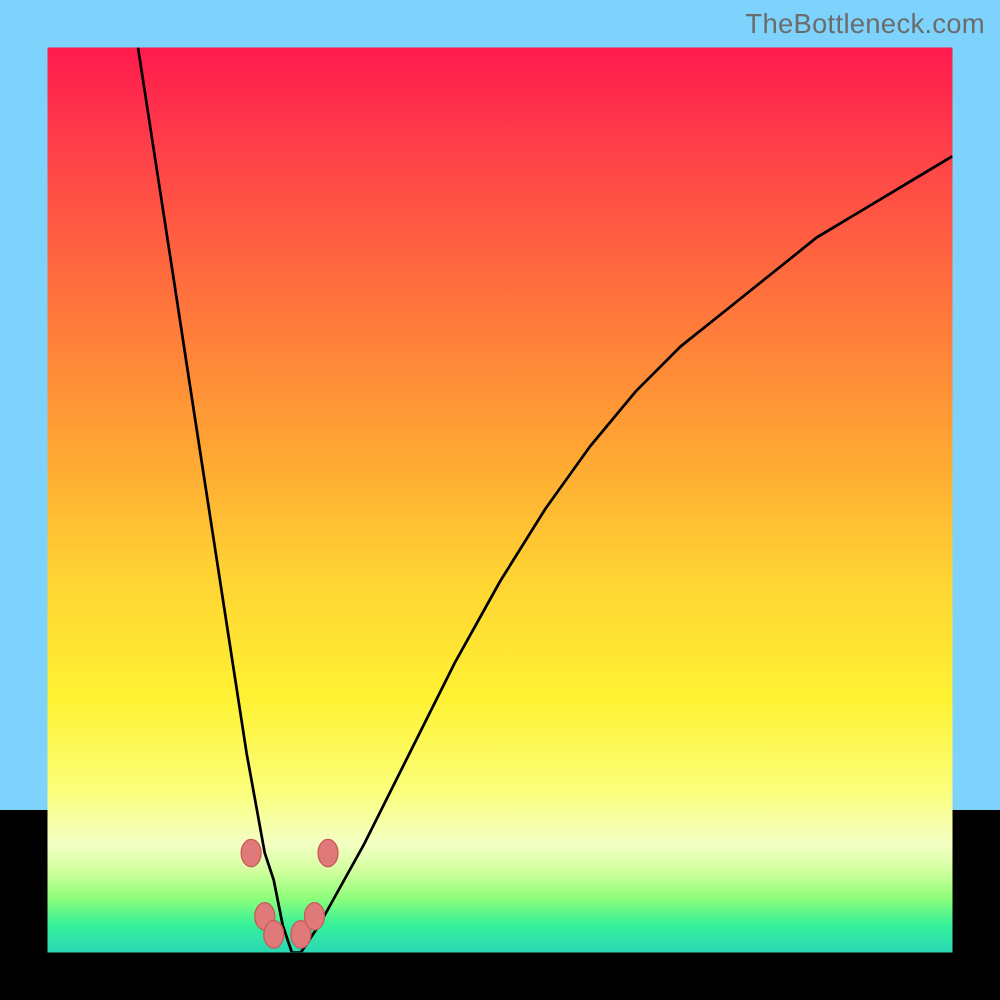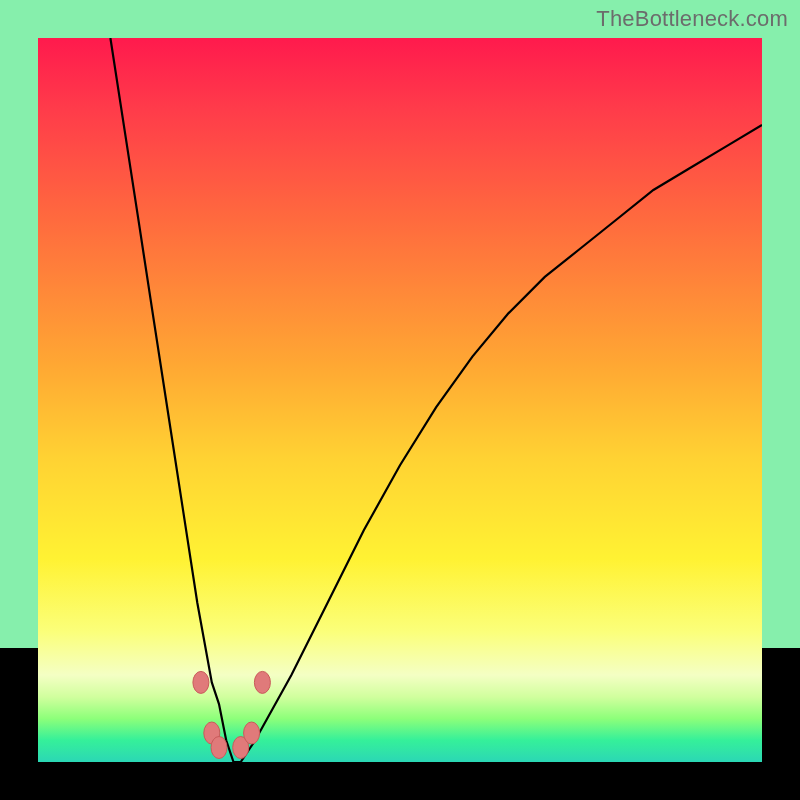--- a/index.html
+++ b/index.html
@@ -10,21 +10,21 @@
     background: #000;
     overflow: hidden;
     font-family: Arial, Helvetica, sans-serif;
   }
   .frame {
     position: absolute;
     left: 0;
     top: 0;
     width: 800px;
     height: 648px;
-    background: #86efac;
+    background: #7dd3fc;
   }
   .plot {
     position: absolute;
     left: 38px;
     top: 38px;
     width: 724px;
     height: 724px;
     background: linear-gradient(to bottom,
       #ff1a4d 0%,
       #ff3c4a 10%,

